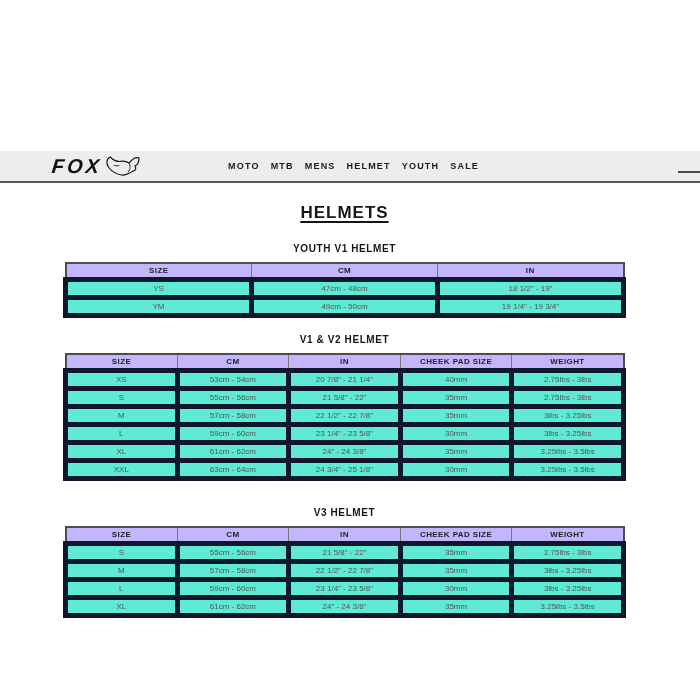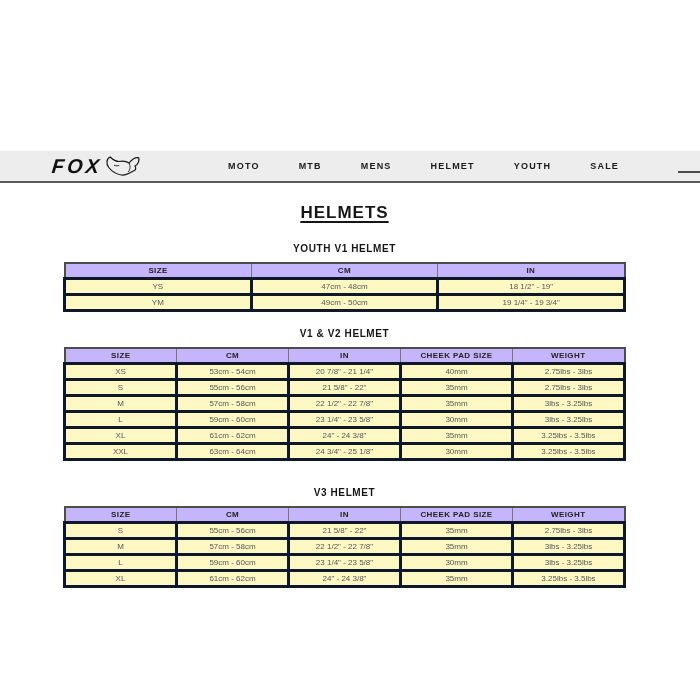--- a/index.html
+++ b/index.html
@@ -18,21 +18,21 @@
     position:absolute; left:52px; top:2px; height:26px;
     display:flex; align-items:center; cursor:pointer;
   }
   .logo-text {
     font-size:20px; font-weight:700; font-style:italic;
     letter-spacing:3px; color:#111; transform:skewX(-6deg);
   }
   .logo-icon { margin-left:3px; display:flex; align-items:center; }
   .nav {
     position:absolute; left:228px; top:0; height:30px;
-    display:flex; align-items:center; gap:39px;
+    display:flex; align-items:center; gap:11px;
   }
   .nav-item {
     font-size:9px; font-weight:700; letter-spacing:1.2px;
     color:#1a1a1a; text-decoration:none; cursor:pointer; white-space:nowrap;
   }
   .edge-dash {
     position:absolute; right:0; top:20px; width:22px; height:2px;
     background:#4a4a4a;
   }
 
@@ -52,23 +52,23 @@
   table.size-table {
     width:100%; border-collapse:collapse; table-layout:fixed;
     border:2px solid #4d4d4d;
   }
   table.size-table th {
     background:#c4b5fd; font-size:8px; font-weight:700; color:#222;
     height:11px; line-height:11px; padding:1px 0; text-align:center;
     border:1px solid #777; letter-spacing:0.4px;
   }
   table.size-table td {
-    font-size:8px; color:#555; background:#fef9c3;
+    font-size:8px; color:#555; background:#5eead4;
     height:11px; line-height:11px; padding:1px 0; text-align:center;
-    border:3px solid #0f172a;
+    border:5px solid #0f172a;
   }
 </style>
 </head>
 <body>
 
 <header class="topbar">
   <div class="logo">
     <span class="logo-text">FOX</span>
     <span class="logo-icon">
       <svg width="36" height="24" viewBox="0 0 48 30">

